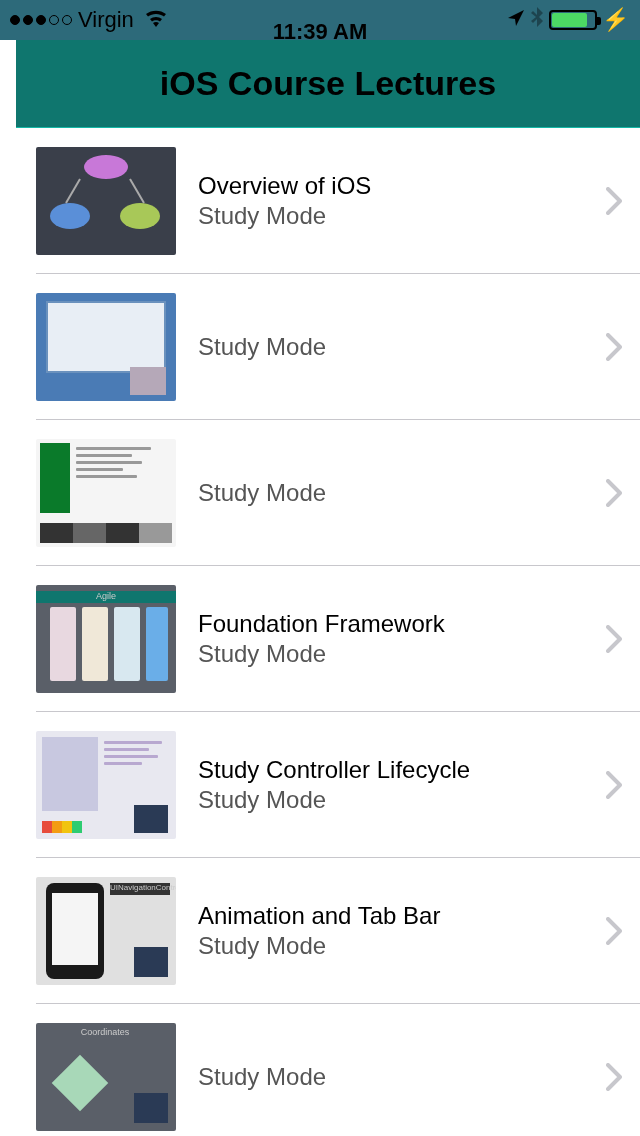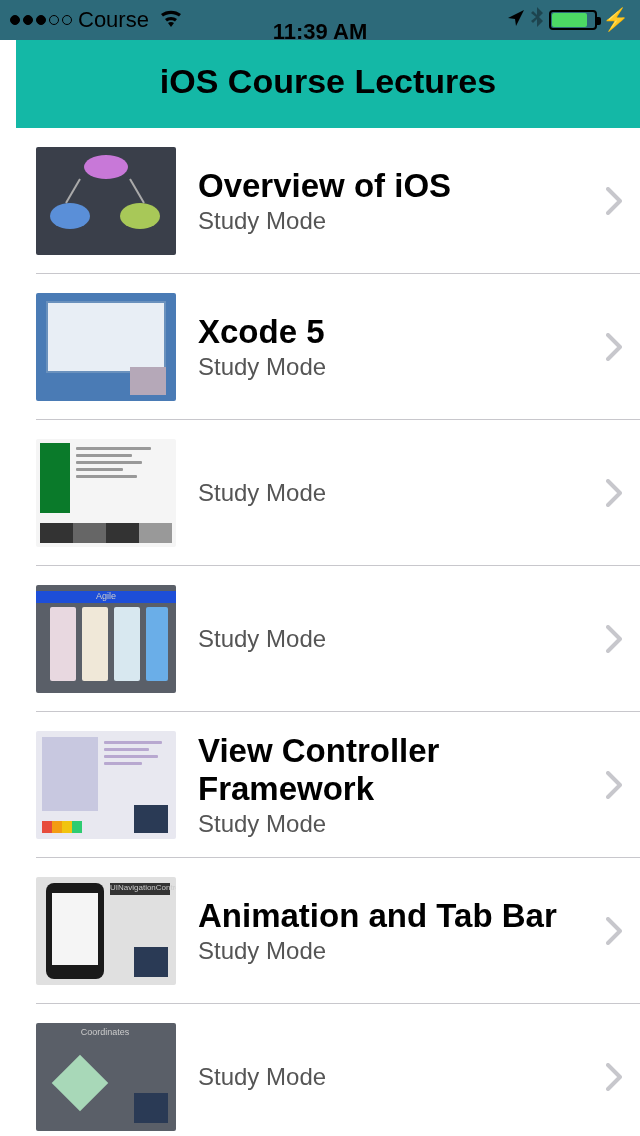--- a/index.html
+++ b/index.html
@@ -36,25 +36,25 @@
     .battery::after {
       content: ""; position: absolute; right: -6px; top: 5px;
       width: 4px; height: 8px; background: #000; border-radius: 0 2px 2px 0;
     }
     .battery-fill {
       position: absolute; left: 1px; top: 1px; bottom: 1px;
       background: #4cd964; border-radius: 2px;
     }
     .nav-bar {
       height: 88px;
-      background: #14b8a6;
+      background: #0f766e;
       display: flex;
       align-items: center;
       justify-content: center;
-      border-bottom: 6px solid #14b8a6;
+      border-bottom: 1px solid #14b8a6;
       margin-left: 16px;
     }
     .nav-title {
       font-size: 34px;
       font-weight: 700;
       color: #000;
     }
     .list { }
     .row {
       display: flex;
@@ -79,23 +79,23 @@
       overflow: hidden;
     }
     .row-text {
       flex: 1;
       padding-left: 22px;
       display: flex;
       flex-direction: column;
       justify-content: center;
     }
     .row-title {
-      font-size: 33px;
+      font-size: 24px;
       color: #000;
-      font-weight: 700;
+      font-weight: 400;
       line-height: 1.15;
       margin-bottom: 2px;
     }
     .row-sub {
       font-size: 24px;
       color: #555;
     }
     .chevron {
       flex-shrink: 0;
       width: 16px; height: 28px;
@@ -132,21 +132,21 @@
 
 <div class="status-bar">
   <div class="status-left">
     <span class="dots">
       <span class="dot filled"></span>
         <span class="dot filled"></span>
         <span class="dot filled"></span>
         <span class="dot"></span>
         <span class="dot"></span>
     </span>
-    <span>Course</span>
+    <span>Virgin</span>
     <span class="wifi-icon">
       <svg width="24" height="18" viewBox="0 0 24 18">
           <path d="M12 18l-3-4c1.8-1.4 4.2-1.4 6 0l-3 4zm-6-8c3.3-2.8 8.7-2.8 12 0l-2 2.6c-2.2-1.9-5.8-1.9-8 0L6 10zm-4-5c5.5-4.5 14.5-4.5 20 0l-2 2.6c-4.4-3.6-11.6-3.6-16 0L2 5z" fill="#000"></path>
         </svg>
     </span>
   </div>
   <div class="status-center">11:39 AM</div>
   <div class="status-right">
     <span>
       <svg width="18" height="18" viewBox="0 0 18 18">
@@ -188,21 +188,20 @@
         </svg>
     </span>
   </div>
 
   <div class="row">
     <div class="thumb t2">
         <div class="win"></div>
         <div class="pip"></div>
       </div>
     <div class="row-text">
-      <div class="row-title">Xcode 5</div>
       <div class="row-sub">Study Mode</div>
     </div>
     <span class="chevron">
       <svg width="16" height="28" viewBox="0 0 16 28">
           <path d="M2 2l12 12L2 26" stroke="#c7c7cc" stroke-width="4" fill="none" stroke-linecap="round" stroke-linejoin="round"></path>
         </svg>
     </span>
   </div>
 
   <div class="row">
@@ -231,23 +230,24 @@
         </svg>
     </span>
   </div>
 
   <div class="row">
     <div class="thumb t4">
         <div class="card" style="left:14px;background:#e8d8e0;"></div>
         <div class="card" style="left:46px;background:#f0e8d8;"></div>
         <div class="card" style="left:78px;background:#d8e8f0;"></div>
         <div class="card" style="left:110px;background:#6aaee8;width:22px;"></div>
-        <div style="position:absolute;left:0;right:0;top:6px;height:12px;background:#1d4ed8;color:#ccc;font-size:9px;text-align:center;">Agile</div>
-      </div>
-    <div class="row-text">
+        <div style="position:absolute;left:0;right:0;top:6px;height:12px;background:#0f766e;color:#ccc;font-size:9px;text-align:center;">Agile</div>
+      </div>
+    <div class="row-text">
+      <div class="row-title">Foundation Framework</div>
       <div class="row-sub">Study Mode</div>
     </div>
     <span class="chevron">
       <svg width="16" height="28" viewBox="0 0 16 28">
           <path d="M2 2l12 12L2 26" stroke="#c7c7cc" stroke-width="4" fill="none" stroke-linecap="round" stroke-linejoin="round"></path>
         </svg>
     </span>
   </div>
 
   <div class="row">
@@ -261,21 +261,21 @@
         </div>
         <div class="swatches">
           <div style="width:10px;background:#e74c3c"></div>
           <div style="width:10px;background:#f39c12"></div>
           <div style="width:10px;background:#f1c40f"></div>
           <div style="width:10px;background:#2ecc71"></div>
         </div>
         <div class="pip"></div>
       </div>
     <div class="row-text">
-      <div class="row-title">View Controller Framework</div>
+      <div class="row-title">Study Controller Lifecycle</div>
       <div class="row-sub">Study Mode</div>
     </div>
     <span class="chevron">
       <svg width="16" height="28" viewBox="0 0 16 28">
           <path d="M2 2l12 12L2 26" stroke="#c7c7cc" stroke-width="4" fill="none" stroke-linecap="round" stroke-linejoin="round"></path>
         </svg>
     </span>
   </div>
 
   <div class="row">

